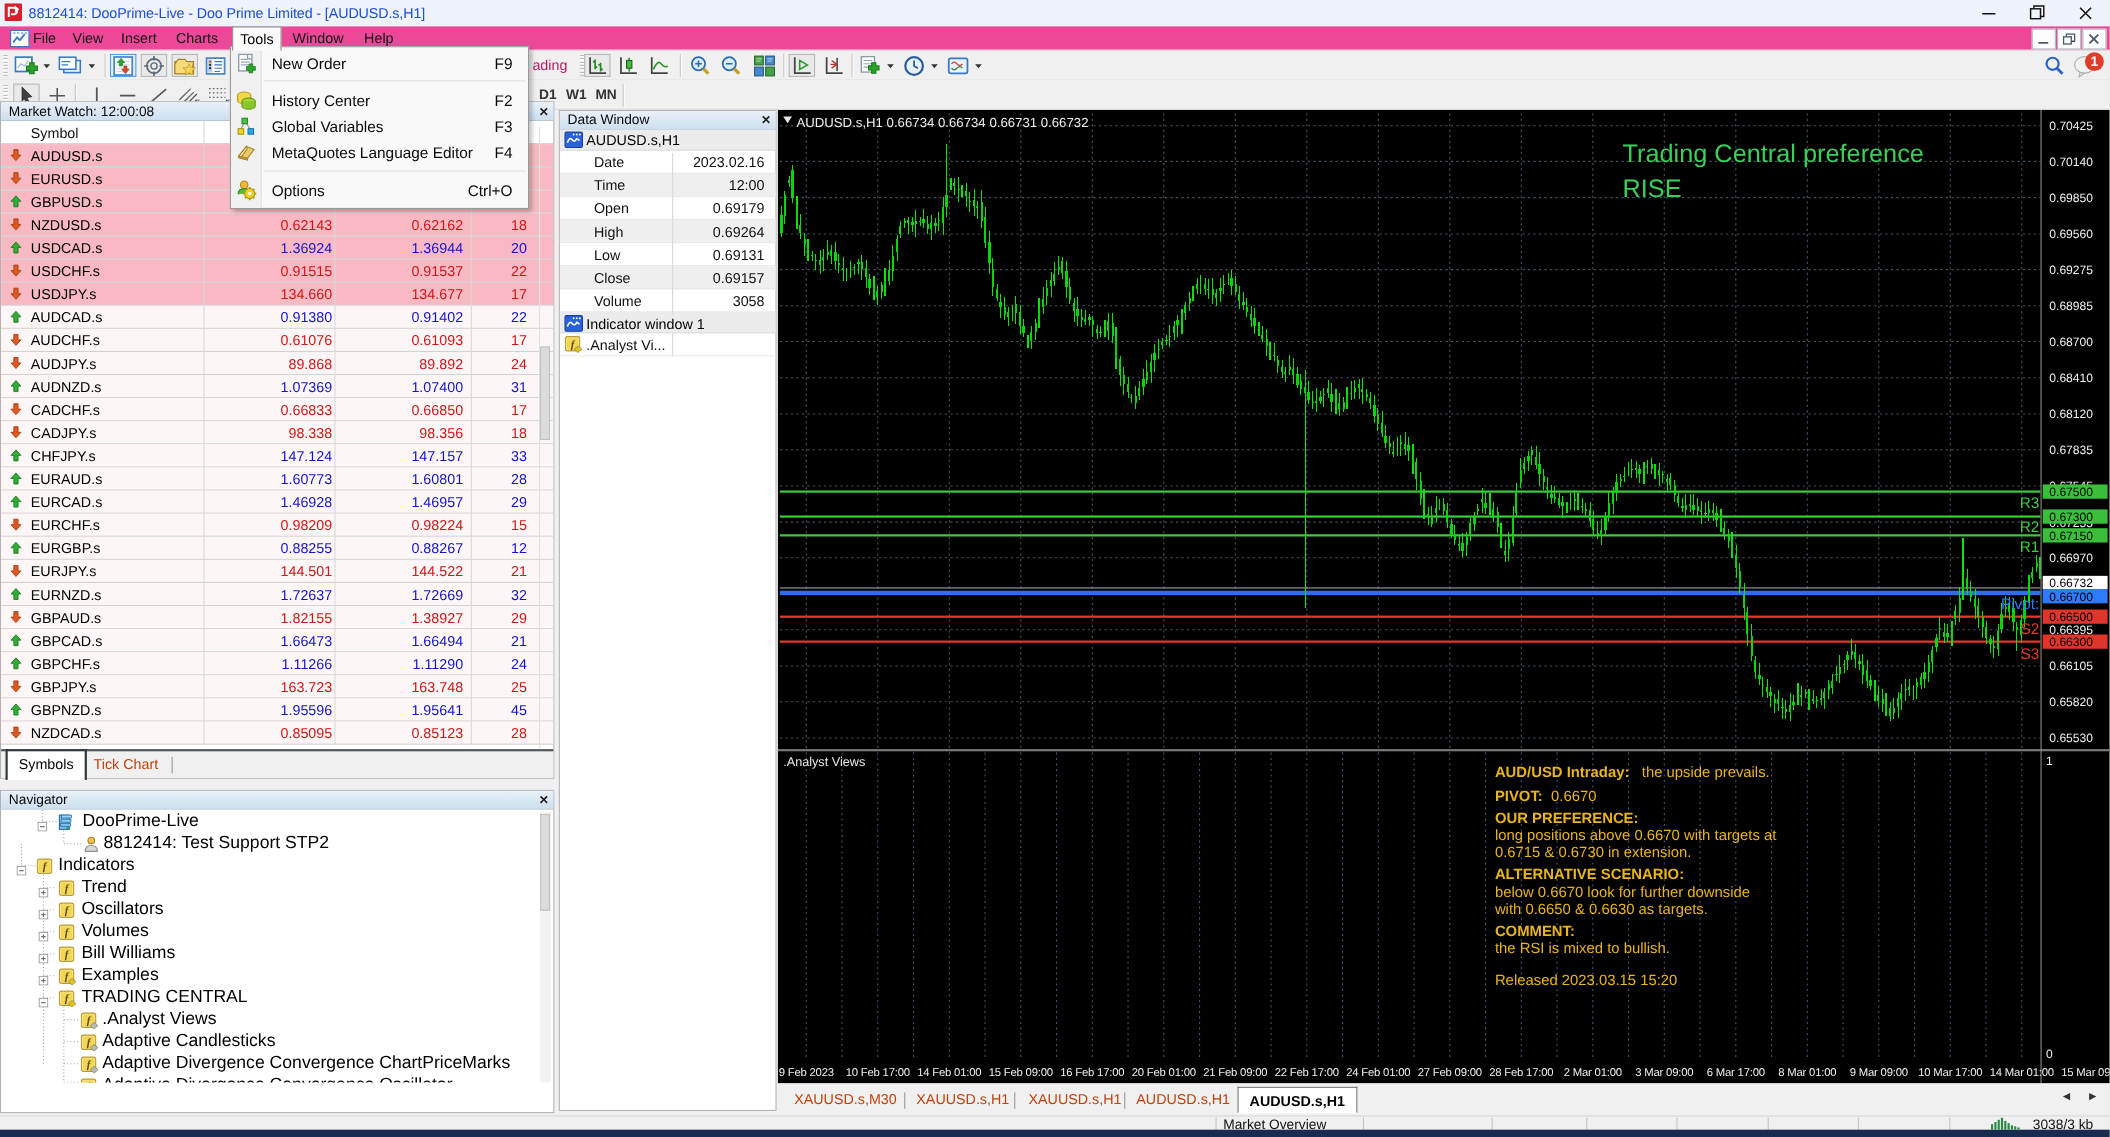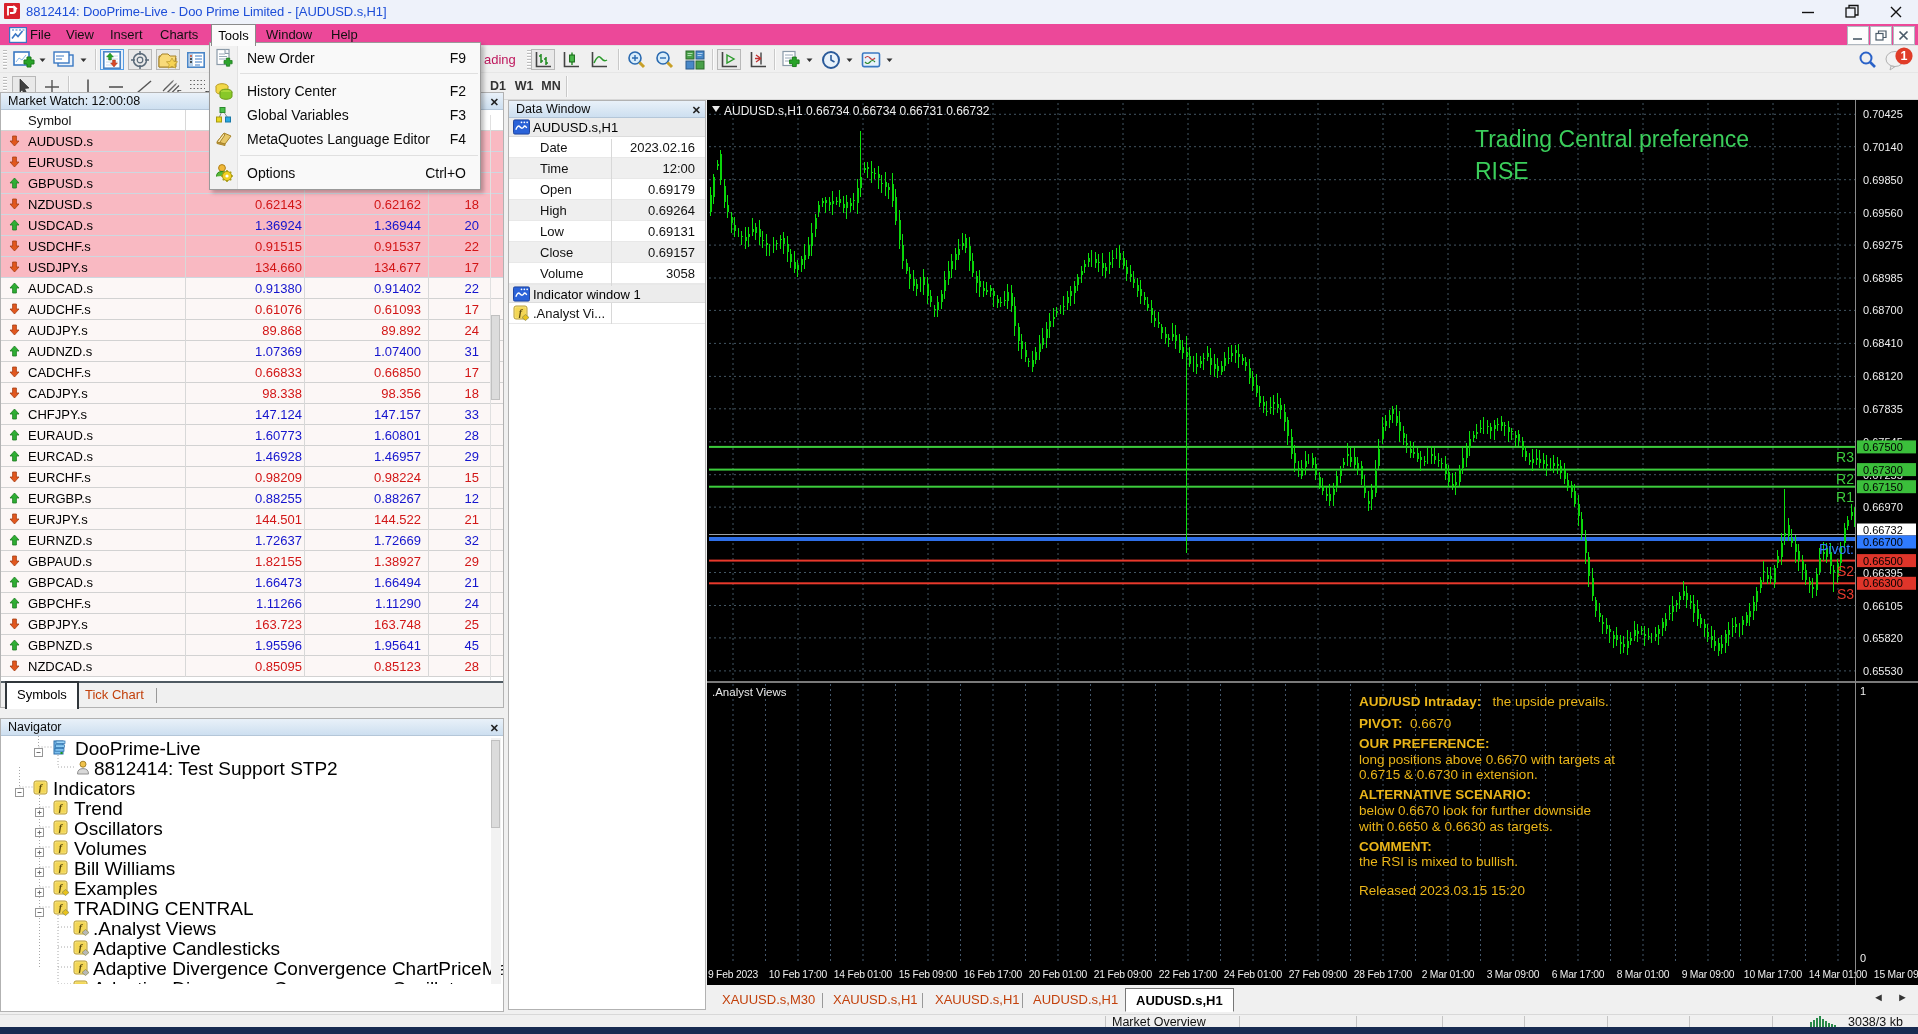--- a/index.html
+++ b/index.html
@@ -57,21 +57,21 @@
 
 .dwr { position:relative; height:21px; font-size:13px; color:#111; border-bottom:1px solid #e8e8e8; }
 .dwr.alt { background:#efefef; }
 .dwr .k { position:absolute; left:31px; top:3px; }
 .dwr .v { position:absolute; right:10px; top:3px; }
 .dwhead { position:relative; height:19px; font-size:13px; color:#000; background:#ececec; border-bottom:1px solid #dcdcdc; }
 
 
 .tbox { position:absolute; }
 .ticon { position:absolute; }
-.tlab { position:absolute; font-size:19px; color:#000; white-space:nowrap; }
+.tlab { position:absolute; font-size:16px; color:#000; white-space:nowrap; }
 
 
 #tabsbar { left:707px; top:985px; width:1211px; height:29px; background:#f0f0f0; }
 #statusbar { left:0; top:1014px; width:1918px; height:13px; background:#f0f0f0; border-top:1px solid #d8d8d8; font-size:12.5px; color:#111; }
 #navy { left:0; top:1027px; width:1918px; height:7px; background:#182c52; }
 .ssep { position:absolute; top:1px; width:1px; height:11px; background:#c4c4c4; }
 
 
 #menu { position:absolute; left:209px; top:42px; width:272px; height:148px; background:#f9f9f9; border:1px solid #9a9a9a; z-index:55; box-shadow:3px 3px 4px rgba(0,0,0,.25); }
 #menu .gut { position:absolute; left:0; top:0; bottom:0; width:28px; background:#f1f1f1; border-right:1px solid #e2e2e2; }

